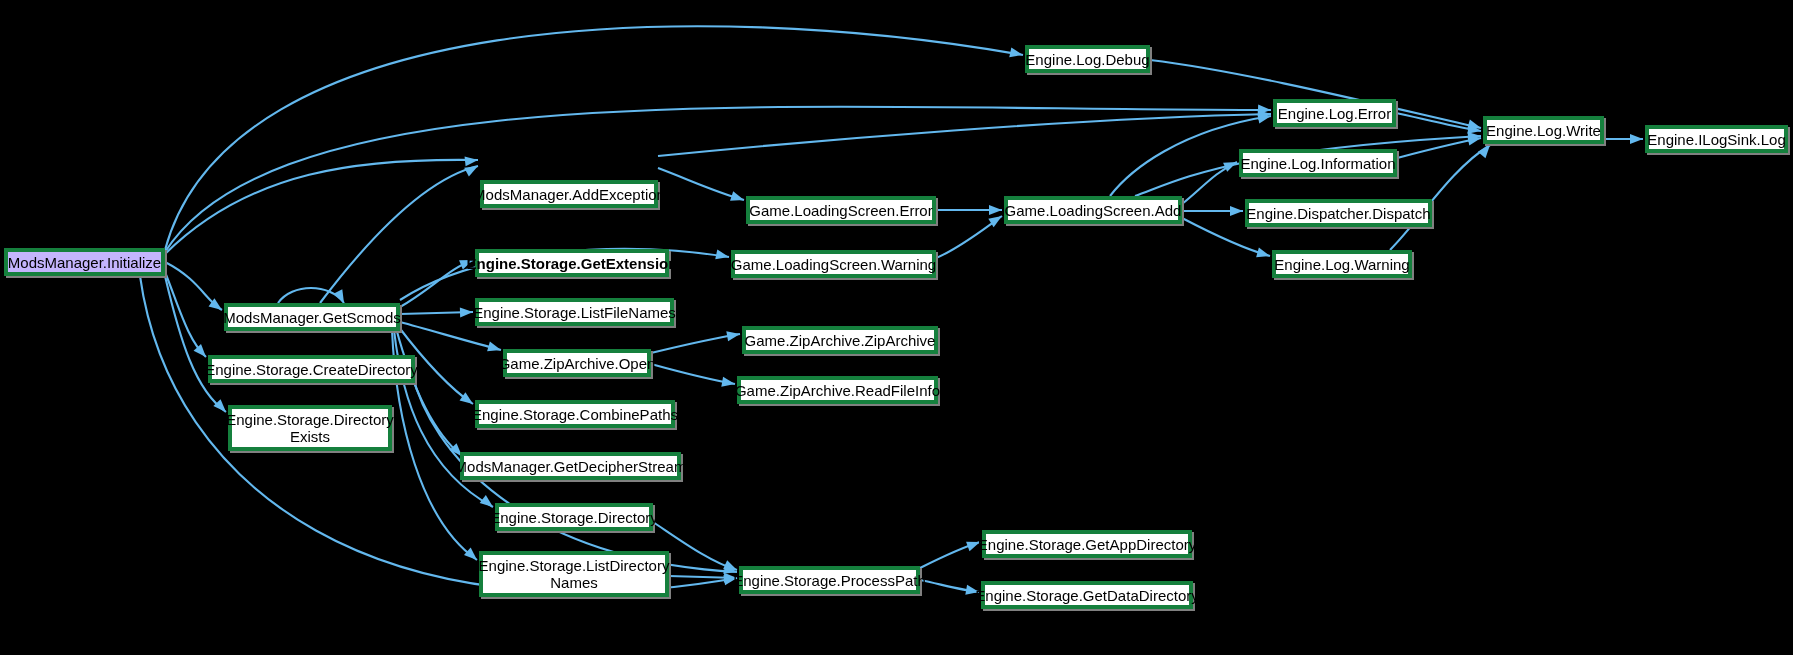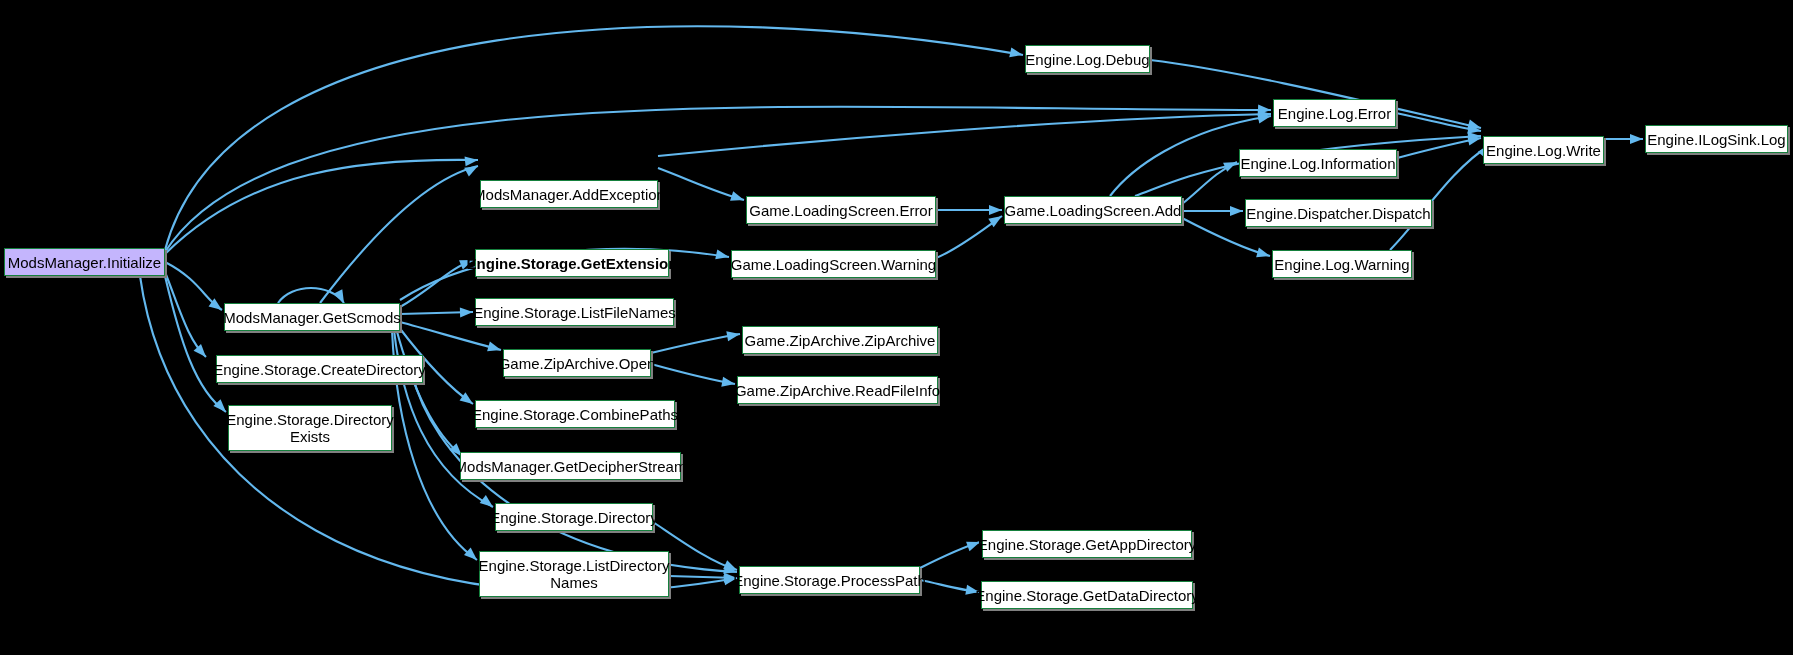--- a/index.html
+++ b/index.html
@@ -24,21 +24,21 @@
     left: 0;
     top: 0;
     width: 1793px;
     height: 655px;
     pointer-events: none;
   }
   .node {
     position: absolute;
     box-sizing: border-box;
     background: #ffffff;
-    border: 1px solid #15803d;
+    border: 4px solid #15803d;
     box-shadow: 2px 2px 0 0 #808080;
     color: #000000;
     font-family: "Liberation Sans", sans-serif;
     font-size: 15px;
     line-height: 17px;
     display: flex;
     align-items: center;
     justify-content: center;
     text-align: center;
     white-space: pre-line;
@@ -136,21 +136,21 @@
       <polygon class="edge-head" points="0,0 -13,-5 -13,5" transform="translate(979,592) rotate(10)"></polygon>
       <polygon class="edge-head" points="0,0 -13,-5 -13,5" transform="translate(1481,128) rotate(16)"></polygon>
       <polygon class="edge-head" points="0,0 -13,-5 -13,5" transform="translate(1481,131) rotate(10)"></polygon>
       <polygon class="edge-head" points="0,0 -13,-5 -13,5" transform="translate(1481,138) rotate(-12)"></polygon>
       <polygon class="edge-head" points="0,0 -13,-5 -13,5" transform="translate(1490,145) rotate(-50)"></polygon>
       <polygon class="edge-head" points="0,0 -13,-5 -13,5" transform="translate(1643,139) rotate(0)"></polygon>
     </svg>
   <div id="node-layer">
       <div class="node current" style="left: 4px; top: 248px; width: 161px; height: 28px;">ModsManager.Initialize</div>
       <div class="node" style="left: 224px; top: 303px; width: 176px; height: 28px;">ModsManager.GetScmods</div>
-      <div class="node" style="left: 208px; top: 355px; width: 207px; height: 28px; margin-left: 8px;">Engine.Storage.CreateDirectory</div>
+      <div class="node" style="left: 208px; top: 355px; width: 207px; height: 28px;">Engine.Storage.CreateDirectory</div>
       <div class="node" style="left: 228px; top: 405px; width: 164px; height: 46px;">Engine.Storage.Directory
 Exists</div>
       <div class="node" style="left: 480px; top: 148px; width: 178px; height: 28px; margin-top: 32px;">ModsManager.AddException</div>
       <div class="node" style="left: 475px; top: 249px; width: 194px; height: 28px; font-weight: bold;">Engine.Storage.GetExtension</div>
       <div class="node" style="left: 475px; top: 298px; width: 199px; height: 28px;">Engine.Storage.ListFileNames</div>
       <div class="node" style="left: 503px; top: 349px; width: 148px; height: 28px;">Game.ZipArchive.Open</div>
       <div class="node" style="left: 475px; top: 400px; width: 200px; height: 28px;">Engine.Storage.CombinePaths</div>
       <div class="node" style="left: 460px; top: 452px; width: 221px; height: 28px; text-align: center;">ModsManager.GetDecipherStream</div>
       <div class="node" style="left: 495px; top: 503px; width: 158px; height: 28px;">Engine.Storage.Directory</div>
       <div class="node" style="left: 479px; top: 551px; width: 190px; height: 46px; text-align: center;">Engine.Storage.ListDirectory
@@ -161,16 +161,16 @@
       <div class="node" style="left: 737px; top: 376px; width: 201px; height: 28px; text-align: right;">Game.ZipArchive.ReadFileInfo</div>
       <div class="node" style="left: 739px; top: 566px; width: 181px; height: 28px;">Engine.Storage.ProcessPath</div>
       <div class="node" style="left: 1025px; top: 45px; width: 125px; height: 28px;">Engine.Log.Debug</div>
       <div class="node" style="left: 1004px; top: 196px; width: 178px; height: 28px;">Game.LoadingScreen.Add</div>
       <div class="node" style="left: 982px; top: 530px; width: 210px; height: 28px;">Engine.Storage.GetAppDirectory</div>
       <div class="node" style="left: 981px; top: 581px; width: 212px; height: 28px;">Engine.Storage.GetDataDirectory</div>
       <div class="node" style="left: 1273px; top: 99px; width: 123px; height: 28px;">Engine.Log.Error</div>
       <div class="node" style="left: 1239px; top: 149px; width: 158px; height: 28px;">Engine.Log.Information</div>
       <div class="node" style="left: 1245px; top: 199px; width: 187px; height: 28px;">Engine.Dispatcher.Dispatch</div>
       <div class="node" style="left: 1272px; top: 250px; width: 140px; height: 28px;">Engine.Log.Warning</div>
-      <div class="node" style="left: 1483px; top: 136px; width: 121px; height: 28px;">Engine.Log.Write</div>
+      <div class="node" style="left: 1483px; top: 116px; width: 121px; height: 28px;">Engine.Log.Write</div>
       <div class="node" style="left: 1645px; top: 125px; width: 143px; height: 28px;">Engine.ILogSink.Log</div>
     </div>
 </div>
 
 </body></html>

